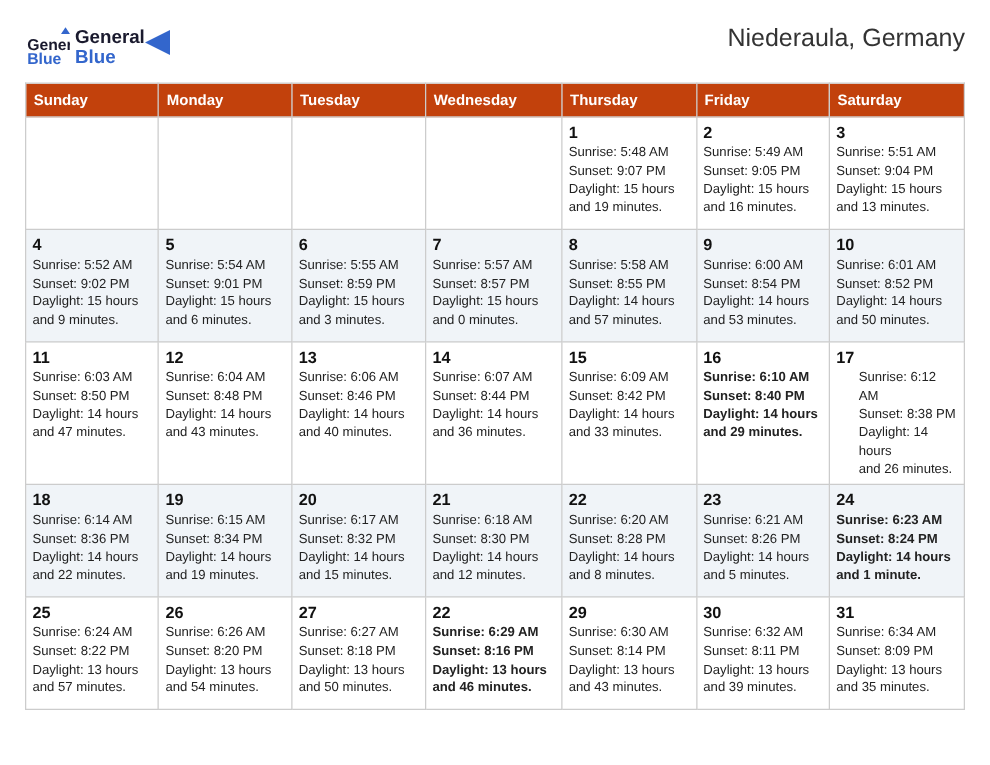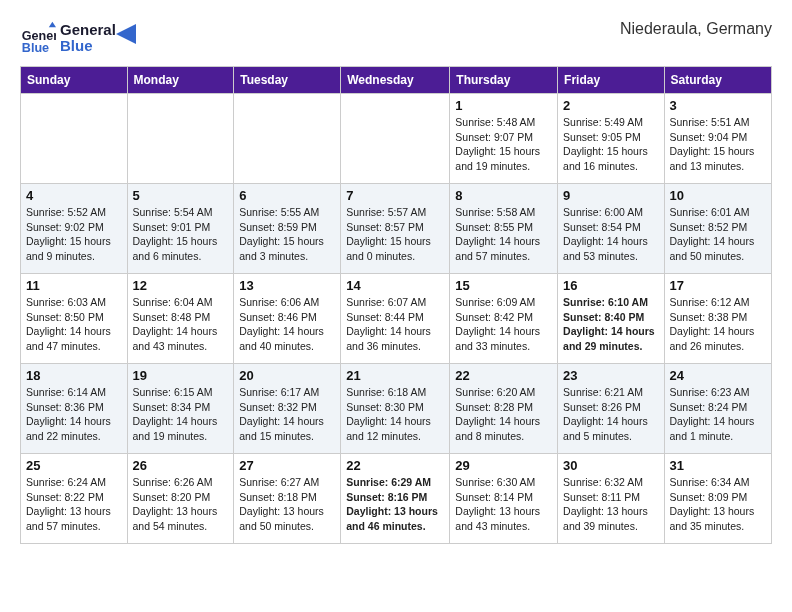--- a/index.html
+++ b/index.html
@@ -27,30 +27,30 @@
     }
     .title-area {
       text-align: right;
     }
     .month-title {
       font-size: 36px;
       font-weight: normal;
       color: #1a1a2e;
     }
     .location {
-      font-size: 16px;
+      font-size: 20px;
       color: #333;
     }
     table {
       width: 100%;
       border-collapse: collapse;
       font-size: 11px;
     }
     thead th {
-      background: #4c1d95;
+      background: #c2410c;
       color: #fff;
       text-align: left;
       padding: 6px 6px;
       font-size: 12px;
       border: 1px solid #ccc;
     }
     td {
       border: 1px solid #ccc;
       vertical-align: top;
       padding: 4px 5px;
@@ -229,21 +229,21 @@
         </td>
         <td>
           <span class="day-num">16</span>
           <div class="day-info" style="white-space: pre-line; font-weight: bold;">Sunrise: 6:10 AM
 Sunset: 8:40 PM
 Daylight: 14 hours
 and 29 minutes.</div>
         </td>
         <td>
           <span class="day-num">17</span>
-          <div class="day-info" style="white-space: pre-line;">Sunrise: 6:12 AM
+          <div class="day-info" style="white-space: pre-line; margin-left: 18px;">Sunrise: 6:12 AM
 Sunset: 8:38 PM
 Daylight: 14 hours
 and 26 minutes.</div>
         </td>
       </tr>
       <tr>
         <td>
           <span class="day-num">18</span>
           <div class="day-info" style="white-space: pre-line;">Sunrise: 6:14 AM
 Sunset: 8:36 PM
@@ -280,21 +280,21 @@
         </td>
         <td>
           <span class="day-num">23</span>
           <div class="day-info" style="white-space: pre-line;">Sunrise: 6:21 AM
 Sunset: 8:26 PM
 Daylight: 14 hours
 and 5 minutes.</div>
         </td>
         <td>
           <span class="day-num">24</span>
-          <div class="day-info" style="white-space: pre-line;">Sunrise: 6:23 AM
+          <div class="day-info" style="white-space: pre-line; font-weight: bold;">Sunrise: 6:23 AM
 Sunset: 8:24 PM
 Daylight: 14 hours
 and 1 minute.</div>
         </td>
       </tr>
       <tr>
         <td>
           <span class="day-num">25</span>
           <div class="day-info" style="white-space: pre-line;">Sunrise: 6:24 AM
 Sunset: 8:22 PM

